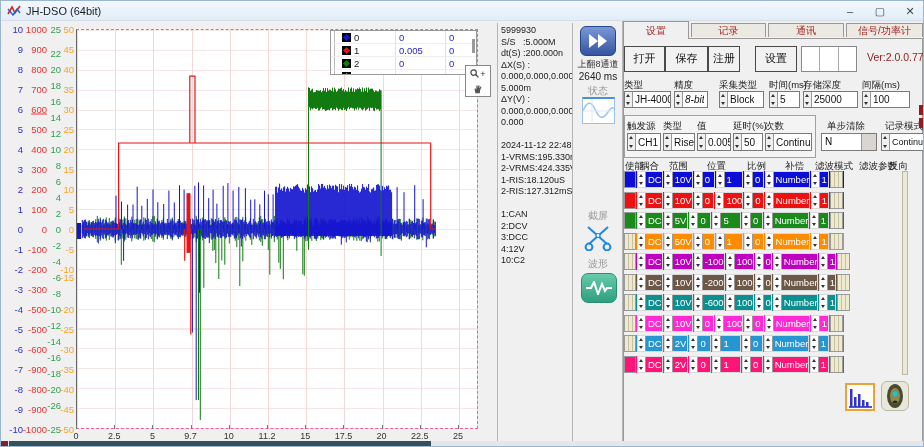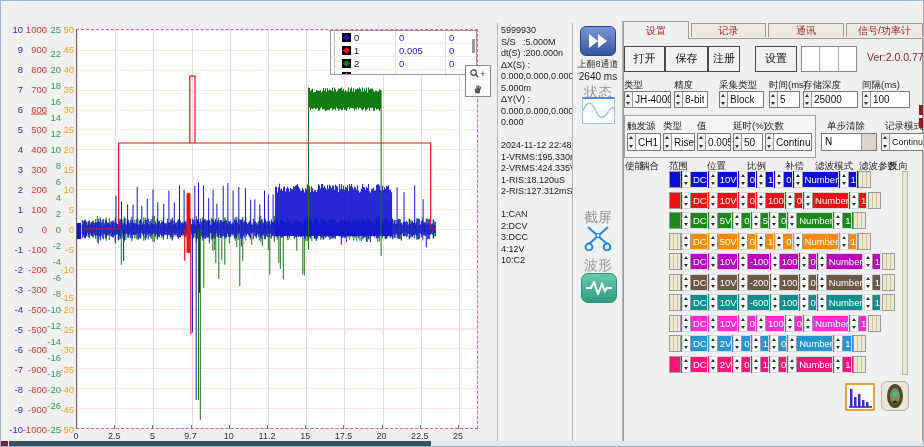--- a/index.html
+++ b/index.html
@@ -46,21 +46,21 @@
   .ptool { flex:1; display:flex; align-items:center; justify-content:center; font-size:9px; color:#333; gap:1px;}
   
   .readout { position:absolute; left:496px; top:22px; width:76px; height:418px;
     border-left:1px solid #b5b5b5; border-right:1px solid #b5b5b5; padding:2px 0 0 3px;
     font-size:9px; line-height:11.5px; color:#1a1a1a; white-space:pre; overflow:hidden;}
   
   .mid { position:absolute; left:573px; top:20px; width:49px; height:420px; border-right:1px solid #b5b5b5;}
   .ffbtn { position:absolute; left:6px; top:5px; width:36px; height:30px; border-radius:6px;
     background:linear-gradient(#7a97d9,#35549f); border:1px solid #23468e; display:flex; align-items:center; justify-content:center;}
   .midlabel { position:absolute; width:100%; text-align:center; font-size:9px; color:#333; white-space:nowrap;}
-  .graylabel { color:#979797; font-size:14px; }
+  .graylabel { color:#979797; font-size:10px; }
   .elapsed { font-size:10px; color:#222; }
   .statusicon { position:absolute; left:8px; top:76px; width:33px; height:27px; background:#fff;
     border:1px solid #9cc3e5; border-top:2px solid #4a90d9;}
   .scissors { position:absolute; left:9px; top:202px; }
   .wavebtn { position:absolute; left:7px; top:252px; width:36px; height:30px; border-radius:7px;
     background:linear-gradient(#66cbaa,#2f9f7f); border:1px solid #2a8f72; display:flex; align-items:center; justify-content:center;}
   
   .panel { position:absolute; left:622px; top:20px; width:302px; height:427px; font-size:10px;}
   .tabbar { position:absolute; left:0; top:0; width:300px; height:17px; }
   .tab { position:absolute; top:2px; height:14px; background:#ece9e2; border:1px solid #999; border-bottom:none;
@@ -78,21 +78,21 @@
   .combo { position:absolute; height:17px; background:#fff; border:1px solid #7a7a7a; display:flex; align-items:center; font-size:10px; color:#111;}
   .combo .val { padding-left:2px; white-space:nowrap; overflow:hidden;}
   .spin { width:8px; height:100%; background:#efefef; border-right:1px solid #9a9a9a; position:relative; flex:none;}
   .spin::before { content:""; position:absolute; left:1px; top:2px; border-left:2.5px solid transparent; border-right:2.5px solid transparent; border-bottom:3.5px solid #333;}
   .spin::after  { content:""; position:absolute; left:1px; bottom:2px; border-left:2.5px solid transparent; border-right:2.5px solid transparent; border-top:3.5px solid #333;}
   .group { position:absolute; left:1px; top:94px; width:192px; height:43px; border:1px solid #a0a0a0; background:#f4f4f4;}
   .nbox { position:absolute; left:198px; top:112px; width:56px; height:18px; background:#fff; border:1px solid #7a7a7a; display:flex;}
   .nbox .val { flex:1; font-size:10px; padding:2px 0 0 3px;}
   .nbox .btn { width:15px; background:#d9d6cf; border-left:1px solid #9a9a9a;}
   
-  .chtable { position:absolute; left:17px; top:150px; width:220px;padding-left:29px; }
+  .chtable { position:absolute; left:1px; top:150px; width:220px; }
   .chrow { display:flex; height:17px; margin-bottom:3.5px; align-items:stretch; }
   .cfield { display:flex; align-items:center; border:1px solid #d9d9d9; color:#fff; font-size:9.5px; margin-right:1px;}
   .cfield .spin { background:#fff; }
   .cfield .val { padding-left:2px; white-space:nowrap; overflow:hidden;}
   .enbox, .invbox { border:1px solid #9a9a9a; margin-right:1px; flex:none;}
   .beige { background:repeating-linear-gradient(90deg,#efe9cf 0 3px,#c7c1a3 3px 4px);}
   .chscroll { position:absolute; left:279px; top:150px; width:6px; height:204px; background:#ece8d8; border:1px solid #bdb89f;}
   .hdr { position:absolute; top:139px; font-size:9.5px; color:#222; white-space:nowrap;}
   .histbtn { position:absolute; left:222px; top:362px; width:30px; height:28px; background:#fdfdf4; border:2px solid #e8a33d; }
   .cambtn { position:absolute; left:258px; top:360px; width:28px; height:30px; background:#e8e8da; border:1px solid #b9b9a2; border-radius:6px;}
@@ -100,20 +100,30 @@
   
   .hscroll { position:absolute; left:0; top:440px; width:924px; height:7px; background:#e4e7ea; }
   .hthumb { position:absolute; left:8px; top:0; width:422px; height:7px; background:#33535c; }
   .hcorner { position:absolute; left:0; top:0; width:7px; height:7px; background:#7a2230; }
 </style>
 </head>
 <body>
 
 <div class="app">
 
+  <div class="titlebar">
+    <svg class="tb-icon" viewBox="0 0 14 14">
+      <path d="M1 10 L5 3 L8 9 L13 2" stroke="#d22" stroke-width="1.6" fill="none"></path>
+      <path d="M1 5 L6 11 L10 5 L13 9" stroke="#26c" stroke-width="1.4" fill="none"></path>
+    </svg>
+    <span class="tb-title">JH-DSO (64bit)</span>
+    <span class="tb-btn">–</span>
+    <span class="tb-btn">▢</span>
+    <span class="tb-btn">✕</span>
+  </div>
 
   <div id="ylabels">
       <div class="ylab" style="color: rgb(43, 43, 214); right: 900px; top: 28px;">10</div>
       <div class="ylab" style="color: rgb(43, 43, 214); right: 900px; top: 48px;">9</div>
       <div class="ylab" style="color: rgb(43, 43, 214); right: 900px; top: 68px;">8</div>
       <div class="ylab" style="color: rgb(43, 43, 214); right: 900px; top: 88px;">7</div>
       <div class="ylab" style="color: rgb(43, 43, 214); right: 900px; top: 108px;">6</div>
       <div class="ylab" style="color: rgb(43, 43, 214); right: 900px; top: 128px;">5</div>
       <div class="ylab" style="color: rgb(43, 43, 214); right: 900px; top: 148px;">4</div>
       <div class="ylab" style="color: rgb(43, 43, 214); right: 900px; top: 168px;">3</div>
@@ -182,21 +192,21 @@
       <div class="ylab" style="color: rgb(244, 163, 42); right: 849px; top: 88px;">35</div>
       <div class="ylab" style="color: rgb(244, 163, 42); right: 849px; top: 108px;">30</div>
       <div class="ylab" style="color: rgb(244, 163, 42); right: 849px; top: 128px;">25</div>
       <div class="ylab" style="color: rgb(244, 163, 42); right: 849px; top: 148px;">20</div>
       <div class="ylab" style="color: rgb(244, 163, 42); right: 849px; top: 168px;">15</div>
       <div class="ylab" style="color: rgb(244, 163, 42); right: 849px; top: 188px;">10</div>
       <div class="ylab" style="color: rgb(244, 163, 42); right: 849px; top: 208px;">5</div>
       <div class="ylab" style="color: rgb(244, 163, 42); right: 849px; top: 228px;">0</div>
       <div class="ylab" style="color: rgb(244, 163, 42); right: 849px; top: 248px;">-5</div>
       <div class="ylab" style="color: rgb(244, 163, 42); right: 849px; top: 268px;">-10</div>
-      <div class="ylab" style="color: rgb(244, 163, 42); right: 849px; top: 296px; margin-left: 27px;">-15</div>
+      <div class="ylab" style="color: rgb(244, 163, 42); right: 849px; top: 276px; margin-left: 27px;">-15</div>
       <div class="ylab" style="color: rgb(244, 163, 42); right: 849px; top: 308px;">-20</div>
       <div class="ylab" style="color: rgb(244, 163, 42); right: 849px; top: 328px;">-25</div>
       <div class="ylab" style="color: rgb(244, 163, 42); right: 849px; top: 348px;">-30</div>
       <div class="ylab" style="color: rgb(244, 163, 42); right: 849px; top: 368px;">-35</div>
       <div class="ylab" style="color: rgb(244, 163, 42); right: 849px; top: 388px;">-40</div>
       <div class="ylab" style="color: rgb(244, 163, 42); right: 849px; top: 408px;">-45</div>
       <div class="ylab" style="color: rgb(244, 163, 42); right: 849px; top: 428px;">-50</div>
     </div>
 
   <div class="plot">
@@ -351,21 +361,21 @@
       </div>
     <div class="verlabel">Ver:2.0.0.77</div>
 
     <div id="acq">
         <div class="flabel" style="left: 1px; top: 58px;">类型</div>
         <div class="combo" style="left: 1px; top: 70px; width: 47px;">
           <div class="spin"></div>
           <div class="val">JH-4000A</div>
         </div>
         <div class="flabel" style="left: 51px; top: 58px;">精度</div>
-        <div class="combo" style="left: 51px; top: 70px; width: 34px;">
+        <div class="combo" style="left: 51px; top: 70px; width: 34px; font-style: italic;">
           <div class="spin"></div>
           <div class="val">8-bit</div>
         </div>
         <div class="flabel" style="left: 96px; top: 58px;">采集类型</div>
         <div class="combo" style="left: 96px; top: 70px; width: 45px;">
           <div class="spin"></div>
           <div class="val">Block</div>
         </div>
         <div class="flabel" style="left: 146px; top: 58px;">时间(ms)</div>
         <div class="combo" style="left: 146px; top: 70px; width: 31px;">

